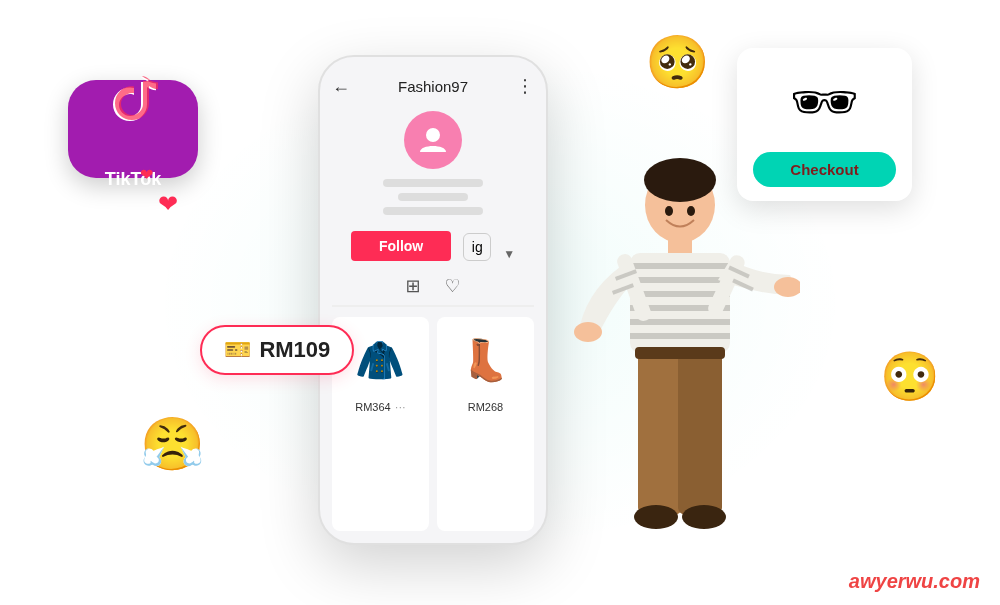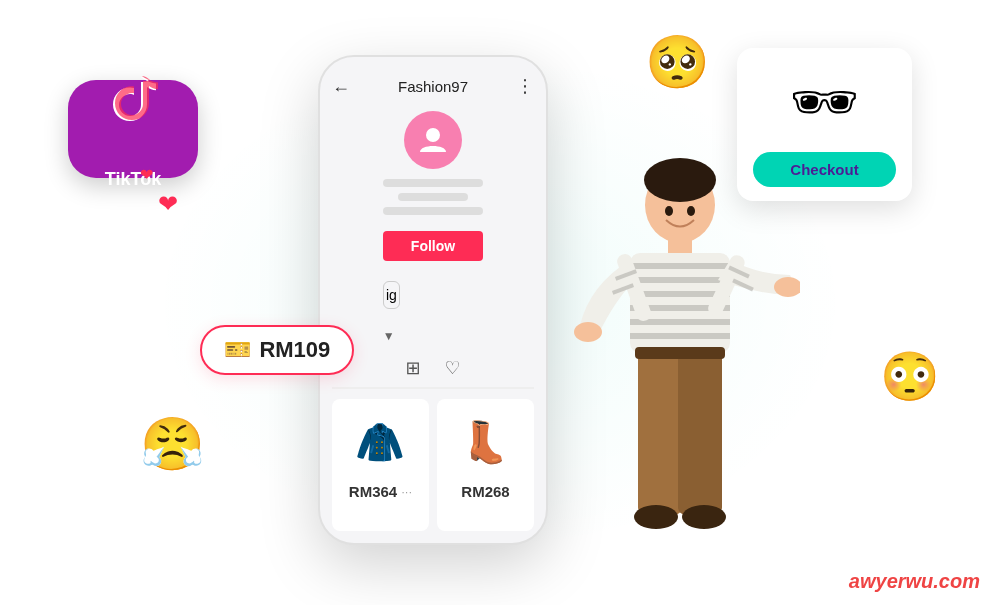--- a/index.html
+++ b/index.html
@@ -128,28 +128,27 @@
       border-radius: 4px;
       padding: 7px 28px;
       font-size: 14px;
       font-weight: 600;
       cursor: pointer;
       margin: 10px 0 0 0;
     }
 
     .follow-row {
       display: flex;
-      align-items: flex-start;
-      gap: 20px;
+      align-items: flex-end;
+      gap: 12px;
       margin-bottom: 14px;
-      flex-direction: column;
     }
 
     .ig-icon {
-      width: 17px;
+      width: 28px;
       height: 28px;
       border: 1.5px solid #ccc;
       border-radius: 6px;
       display: flex;
       align-items: center;
       justify-content: center;
       font-size: 14px;
     }
 
     .dropdown-arrow {
@@ -195,23 +194,23 @@
       width: 70px;
       height: 70px;
       display: flex;
       align-items: center;
       justify-content: center;
       font-size: 40px;
       margin-bottom: 6px;
     }
 
     .product-price {
-      font-size: 15px;
+      font-size: 11px;
       color: #333;
-      font-weight: 700;
+      font-weight: 400;
     }
 
     .product-dots {
       color: #999;
       font-size: 11px;
     }
 
     
     .price-badge {
       position: absolute;
@@ -253,21 +252,21 @@
       height: 80px;
       display: flex;
       align-items: center;
       justify-content: center;
       font-size: 55px;
       margin-bottom: 10px;
     }
 
     .checkout-btn {
       background: #00d4b4;
-      color: #4c1d95;
+      color: #7f1d1d;
       border: none;
       border-radius: 22px;
       padding: 9px 0;
       width: 100%;
       font-size: 15px;
       font-weight: 700;
       cursor: pointer;
     }
 
     

